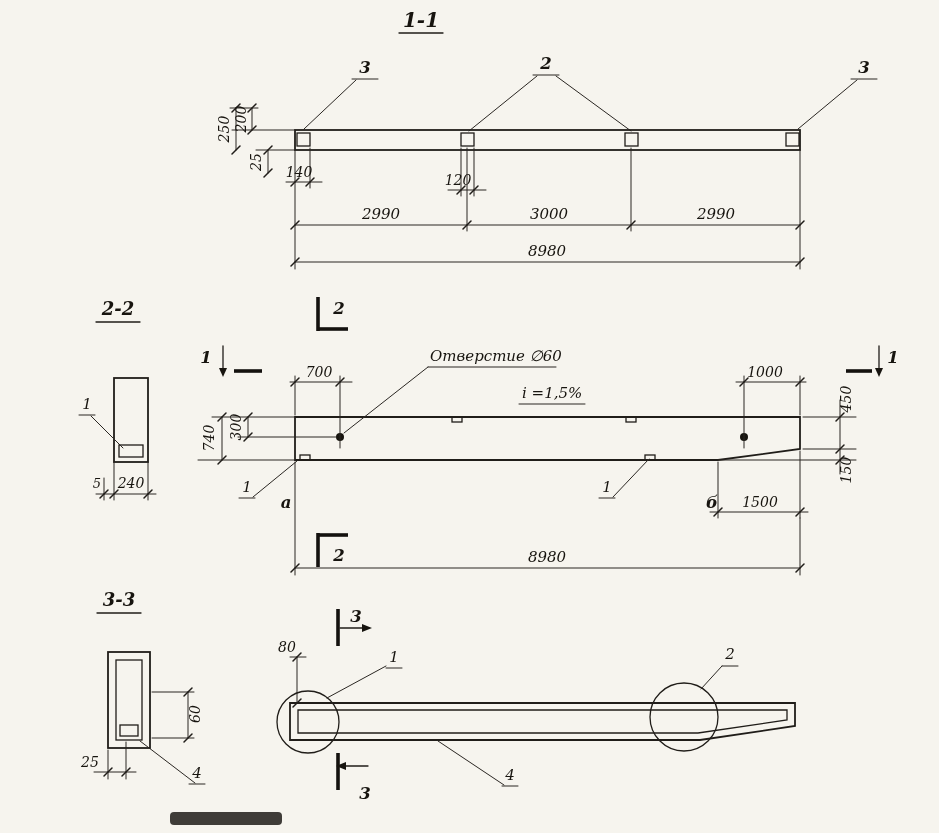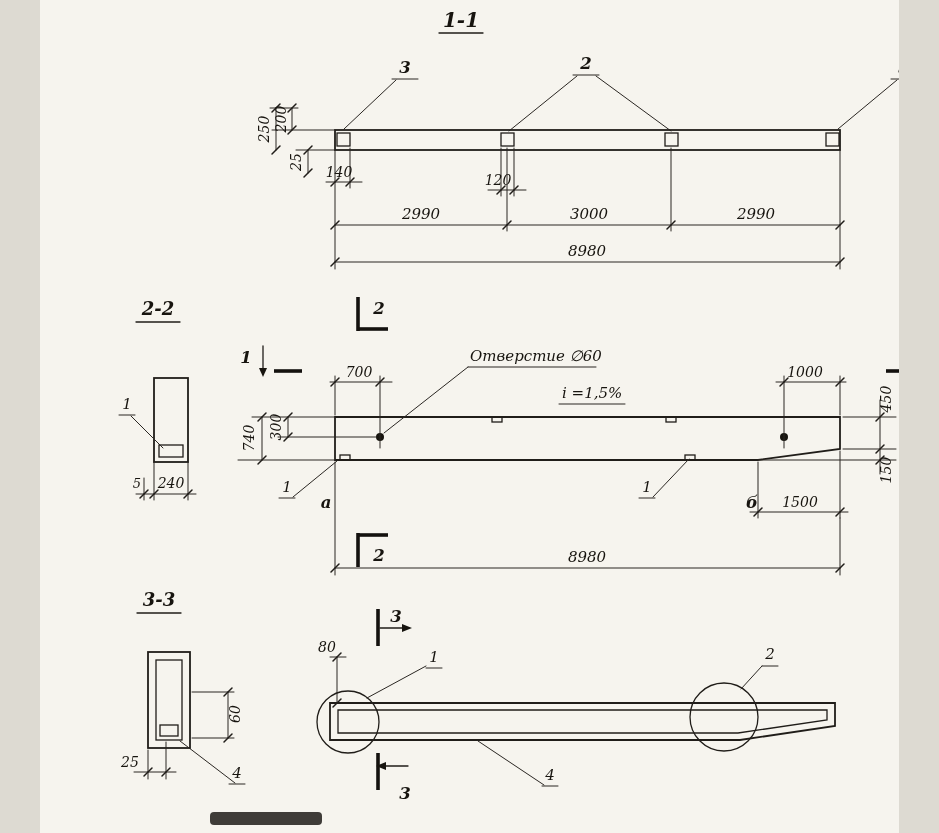--- a/index.html
+++ b/index.html
@@ -1,17 +1,17 @@
 <!DOCTYPE html>
 <html><head>
 <meta charset="utf-8">
 <style>
   html,body{margin:0;padding:0;background:#dddad2;}
   .sheet{
-    width:859px;height:833px;position:relative;margin:0 auto;
+    width:939px;height:833px;position:relative;margin:0 auto;
     background:#f6f4ee;overflow:hidden;
     font-family:"DejaVu Serif", serif;
   }
   svg{display:block}
   
   .ln   {stroke:#201d19;stroke-width:1.8;fill:none;stroke-linecap:round;}
   .md   {stroke:#201d19;stroke-width:1.3;fill:none;stroke-linecap:round;}
   .thin {stroke:#2b2723;stroke-width:1;fill:none;stroke-linecap:round;}
   .thick{stroke:#14110e;stroke-width:3.6;fill:none;stroke-linecap:butt;}
   .tick {stroke:#201d19;stroke-width:1.5;fill:none;stroke-linecap:round;}

